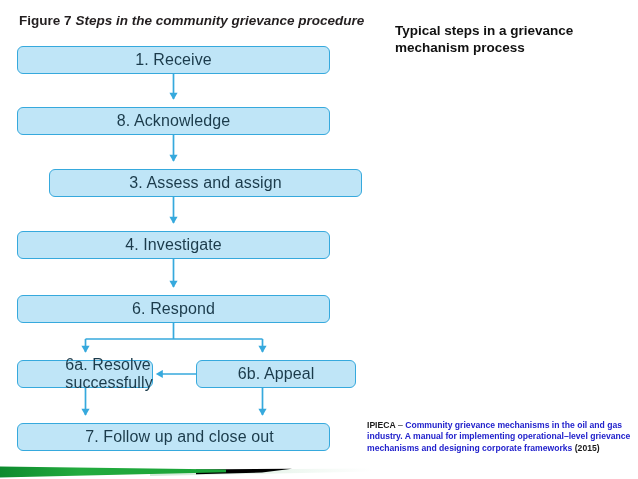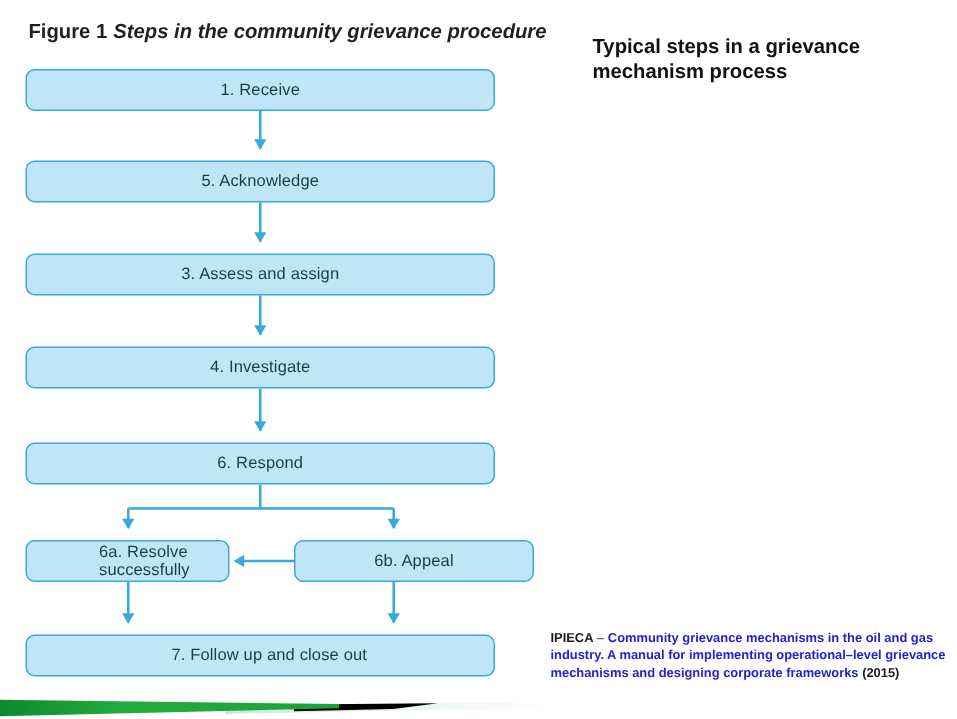--- a/index.html
+++ b/index.html
@@ -47,41 +47,41 @@
   .flow-box {
     position: absolute;
     box-sizing: border-box;
     background: #bfe5f7;
     border: 1.4px solid #36a9dd;
     border-radius: 6px;
     display: flex;
     align-items: center;
     justify-content: center;
     color: #1b3b4b;
-    font-size: 11px;
+    font-size: 16px;
     letter-spacing: 0.1px;
     height: 28px;
   }
   .flow-box.wide {
     left: 17px;
     width: 313px;
   }
   .flow-box.half-left {
     left: 17px;
     width: 136px;
     padding-left: 48px;
   }
   .flow-box.half-right {
     left: 196px;
     width: 160px;
   }
 
   #box-receive     { top: 46px;  }
   #box-acknowledge { top: 107px; }
-  #box-assess      { top: 169px; }
+  #box-assess      { top: 169px; margin-left: 32px; }
   #box-investigate { top: 231px; }
   #box-respond     { top: 295px; }
   #box-resolve     { top: 360px; }
   #box-appeal      { top: 360px; }
   #box-followup    { top: 423px; padding-left: 12px; }
 
   
   #flow-connectors {
     position: absolute;
     left: 0;
@@ -138,21 +138,21 @@
     width: 638px;
     height: 22px;
   }
 </style>
 </head>
 <body>
 
 <div id="figure-panel">
 
   <div id="figure-caption">
-    <span class="fig-label">Figure 1</span><span class="fig-title">Steps in the community grievance procedure</span>
+    <span class="fig-label">Figure 7</span><span class="fig-title">Steps in the community grievance procedure</span>
   </div>
 
   <svg id="flow-connectors" viewBox="0 0 360 455">
     <defs>
       <marker id="arrow-down" markerWidth="9" markerHeight="9" refX="4.5" refY="7.4" orient="0" markerUnits="userSpaceOnUse">
         <path d="M0.4,1.2 L8.6,1.2 L4.5,8.2 Z" fill="#36a9dd"></path>
       </marker>
       <marker id="arrow-left" markerWidth="9" markerHeight="9" refX="7.4" refY="4.5" orient="0" markerUnits="userSpaceOnUse">
         <path d="M8.2,0.4 L8.2,8.6 L1.2,4.5 Z" fill="#36a9dd"></path>
       </marker>
@@ -178,21 +178,21 @@
       <line x1="196" y1="374" x2="162" y2="374" marker-end="url(#arrow-left)"></line>
 
       <line x1="85.5" y1="388" x2="85.5" y2="415" marker-end="url(#arrow-down)"></line>
 
       <line x1="262.5" y1="388" x2="262.5" y2="415" marker-end="url(#arrow-down)"></line>
     </g>
   </svg>
 
   <div class="flow-box wide" id="box-receive">1. Receive</div>
 
-  <div class="flow-box wide" id="box-acknowledge">5. Acknowledge</div>
+  <div class="flow-box wide" id="box-acknowledge">8. Acknowledge</div>
 
   <div class="flow-box wide" id="box-assess">3. Assess and assign</div>
 
   <div class="flow-box wide" id="box-investigate">4. Investigate</div>
 
   <div class="flow-box wide" id="box-respond">6. Respond</div>
 
   <div class="flow-box half-left" id="box-resolve">6a. Resolve successfully</div>
 
   <div class="flow-box half-right" id="box-appeal">6b. Appeal</div>

